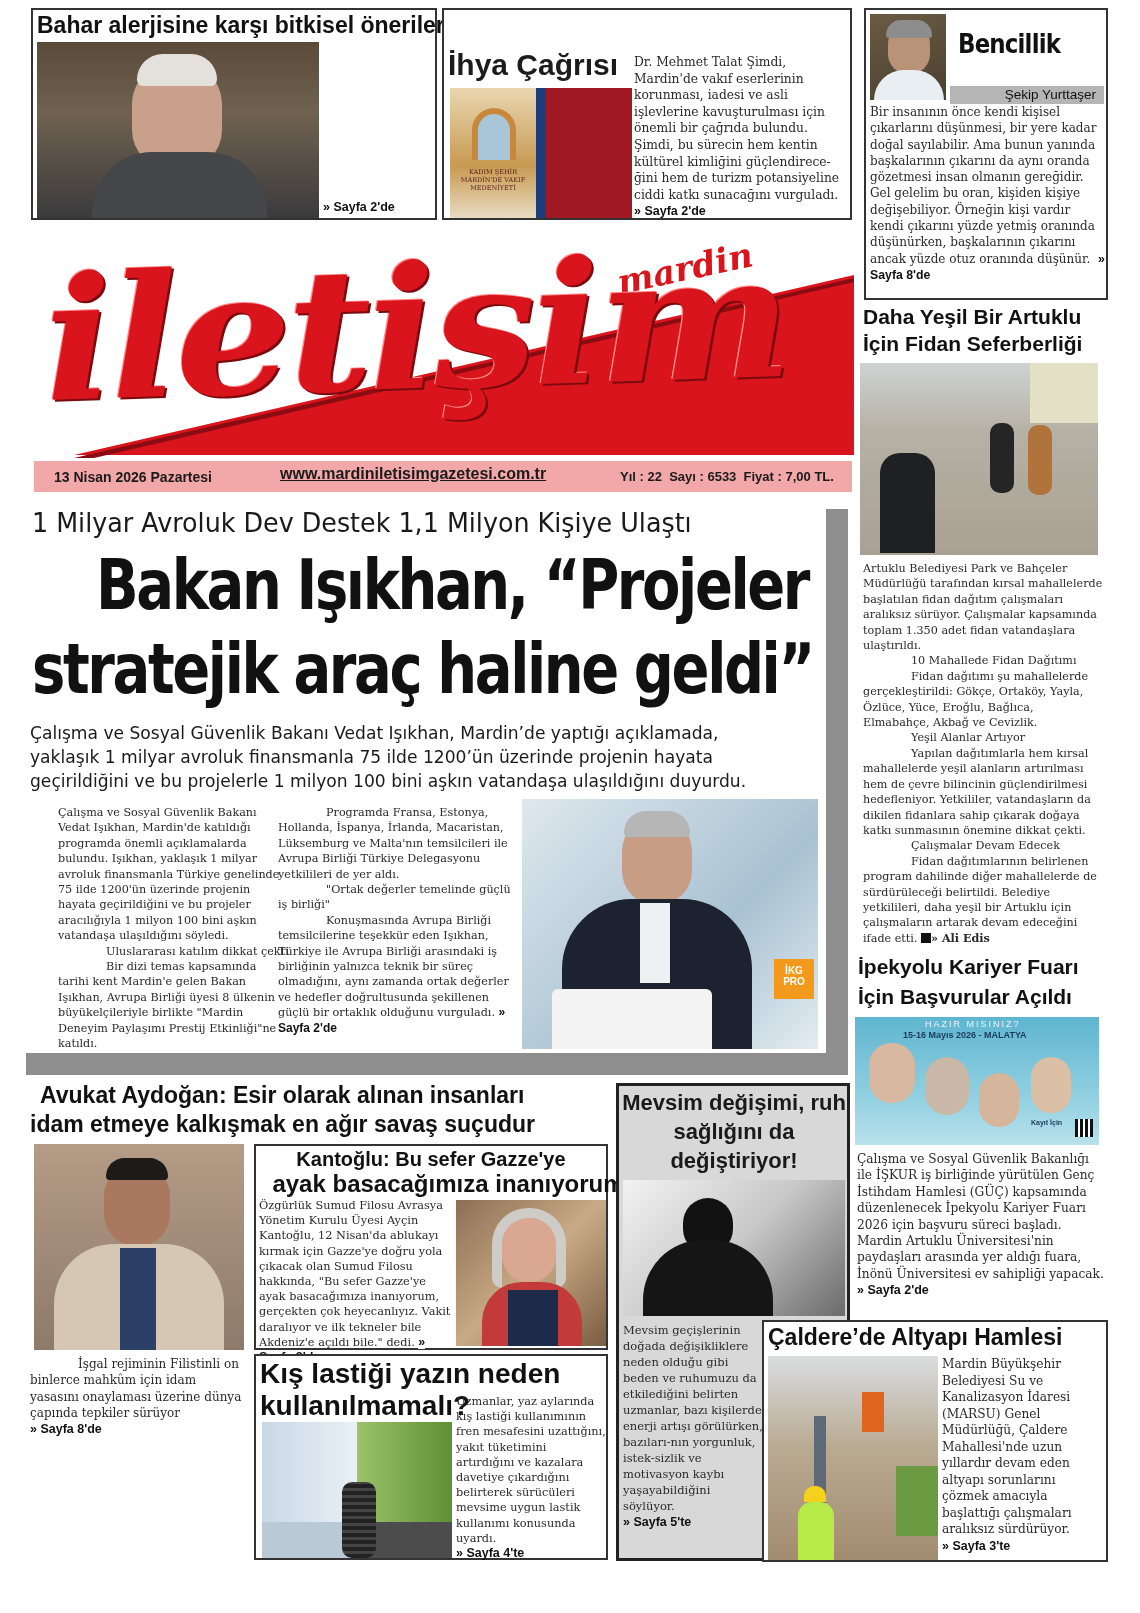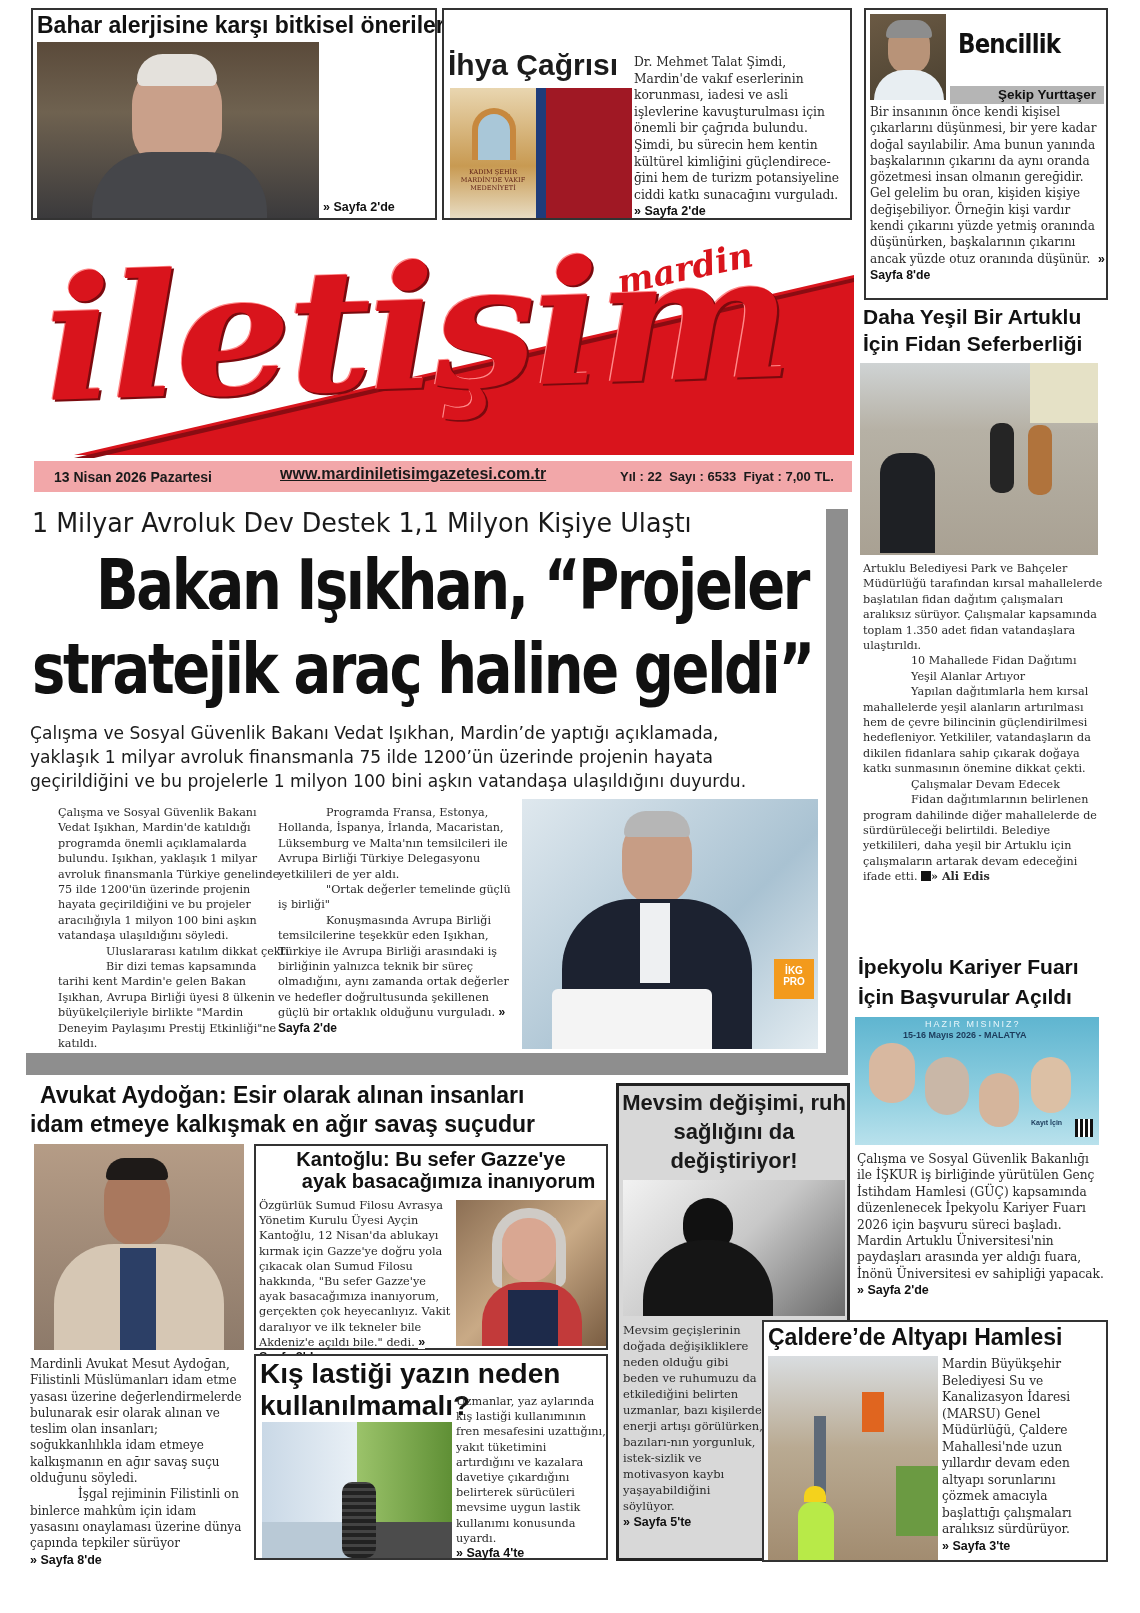--- a/index.html
+++ b/index.html
@@ -38,21 +38,21 @@
   <div class="ref abs" style="left:190px;top:194px;font-size:12.5px;">» Sayfa 2'de</div>
 </div>
 
 <div class="box" style="left:864px;top:8px;width:244px;height:292px;">
   <div class="ph" style="left:4px;top:4px;width:76px;height:86px;background:linear-gradient(160deg,#6b5a44,#4a4030);">
     <div class="abs" style="left:18px;top:10px;width:42px;height:50px;border-radius:20px;background:#b89378;"></div>
     <div class="abs" style="left:16px;top:6px;width:46px;height:18px;border-radius:20px 20px 4px 4px;background:#8d8d8d;"></div>
     <div class="abs" style="left:4px;top:56px;width:70px;height:32px;border-radius:30px 30px 0 0;background:#e8eef2;"></div>
   </div>
   <div class="abs" style="left:92px;top:18px;font-family:'DejaVu Sans',sans-serif;font-weight:bold;font-size:27px;letter-spacing:-1px;color:#111;transform:scaleX(.85);transform-origin:left;">Bencillik</div>
-  <div class="abs" style="left:84px;top:76px;width:154px;height:18px;background:#b5b5b5;font-family:'Liberation Sans',sans-serif;font-weight:bold;font-size:13.5px;text-align:right;padding-right:8px;line-height:18px;color:#111;">Şekip Yurttaşer</div>
+  <div class="abs" style="left:84px;top:76px;width:154px;height:18px;background:#b5b5b5;font-family:'Liberation Sans',sans-serif;font-weight:normal;font-size:13.5px;text-align:right;padding-right:8px;line-height:18px;color:#111;">Şekip Yurttaşer</div>
   <div class="body abs" style="left:4px;top:94px;width:236px;font-size:12px;line-height:16.3px;">
     <span>Bir insanının önce kendi kişisel çıkarlarını düşünmesi, bir yere kadar doğal sayılabilir. Ama bunun yanında başkalarının çıkarını da aynı oranda gözetmesi insan olmanın gereğidir. Gel gelelim bu oran, kişiden kişiye değişebiliyor. Örneğin kişi vardır kendi çıkarını yüzde yetmiş oranında düşünürken, başkalarının çıkarını ancak yüzde otuz oranında düşünür.</span>
     <span class="ref" style="font-size:12.3px;margin-left:4px;">» Sayfa 8'de</span>
   </div>
 </div>
 
 <div class="abs" style="left:34px;top:230px;width:820px;height:268px;">
   <svg class="abs" style="left:0;top:0;" width="820" height="230" viewBox="0 0 820 230">
     <polygon points="40,225 820,45 820,225" fill="#d9141c"></polygon>
     <polygon points="40,228 820,48 820,52 60,228" fill="#8a0c12"></polygon>
@@ -98,20 +98,21 @@
   <div class="hs abs" style="left:3px;top:27px;font-size:21px;white-space:nowrap;">İçin Fidan Seferberliği</div>
   <div class="ph" style="left:0;top:58px;width:238px;height:192px;background:linear-gradient(180deg,#cfd3d4 0%,#b6b1a5 35%,#a9a193 100%);">
     <div class="abs" style="left:170px;top:0;width:68px;height:60px;background:#e5e1c6;"></div>
     <div class="abs" style="left:20px;top:90px;width:55px;height:100px;background:#1e2024;border-radius:20px 20px 0 0;"></div>
     <div class="abs" style="left:130px;top:60px;width:24px;height:70px;background:#252525;border-radius:10px;"></div>
     <div class="abs" style="left:168px;top:62px;width:24px;height:70px;background:#b0733c;border-radius:10px;"></div>
   </div>
   <div class="body abs" style="left:3px;top:256px;width:240px;">
     <p>Artuklu Belediyesi Park ve Bahçeler Müdürlüğü tarafından kırsal mahallelerde başlatılan fidan dağıtım çalışmaları aralıksız sürüyor. Çalışmalar kapsamında toplam 1.350 adet fidan vatandaşlara ulaştırıldı.</p>
     <p class="ind">10 Mahallede Fidan Dağıtımı</p>
+    <p class="ind">Fidan dağıtımı şu mahallelerde gerçekleştirildi: Gökçe, Ortaköy, Yayla, Özlüce, Yüce, Eroğlu, Bağlıca, Elmabahçe, Akbağ ve Cevizlik.</p>
     <p class="ind">Yeşil Alanlar Artıyor</p>
     <p class="ind">Yapılan dağıtımlarla hem kırsal mahallelerde yeşil alanların artırılması hem de çevre bilincinin güçlendirilmesi hedefleniyor. Yetkililer, vatandaşların da dikilen fidanlara sahip çıkarak doğaya katkı sunmasının önemine dikkat çekti.</p>
     <p class="ind">Çalışmalar Devam Edecek</p>
     <p class="ind"><span>Fidan dağıtımlarının belirlenen program dahilinde diğer mahallelerde de sürdürüleceği belirtildi. Belediye yetkilileri, daha yeşil bir Artuklu için çalışmaların artarak devam edeceğini ifade etti.</span> <span style="display:inline-block;width:10px;height:10px;background:#111;vertical-align:-1px;"></span><b>» Ali Edis</b></p>
   </div>
 </div>
 
 <div class="abs" style="left:855px;top:955px;width:255px;height:365px;">
   <div class="hs abs" style="left:3px;top:0;font-size:21px;white-space:nowrap;">İpekyolu Kariyer Fuarı</div>
   <div class="hs abs" style="left:3px;top:30px;font-size:21px;white-space:nowrap;">İçin Başvurular Açıldı</div>
@@ -134,29 +135,28 @@
 <div class="abs" style="left:26px;top:1082px;width:590px;height:480px;">
   <div class="hs abs" style="left:14px;top:0;font-size:23px;white-space:nowrap;">Avukat Aydoğan: Esir olarak alınan insanları</div>
   <div class="hs abs" style="left:4px;top:29px;font-size:23px;white-space:nowrap;">idam etmeye kalkışmak en ağır savaş suçudur</div>
   <div class="ph" style="left:8px;top:62px;width:210px;height:206px;background:linear-gradient(180deg,#b59c86,#8d7a6a);">
     <div class="abs" style="left:70px;top:20px;width:66px;height:82px;border-radius:32px;background:#a9785e;"></div>
     <div class="abs" style="left:72px;top:14px;width:62px;height:22px;border-radius:30px 30px 6px 6px;background:#1e1a18;"></div>
     <div class="abs" style="left:20px;top:100px;width:170px;height:106px;border-radius:60px 60px 0 0;background:#d6c7b4;"></div>
     <div class="abs" style="left:86px;top:104px;width:36px;height:102px;background:#2c3f66;"></div>
   </div>
   <div class="body abs" style="left:4px;top:274px;width:216px;font-size:12px;line-height:16.3px;">
-    <p>Mardinli Avukat Mesut Aydoğan, Filistinli Müslümanları idam etme yasası üzerine değerlendirmelerde bulunarak esir olarak alınan ve teslim olan insanları; soğukkanlılıkla idam etmeye kalkışmanın en ağır savaş suçu olduğunu söyledi.</p>
     <p class="ind">İşgal rejiminin Filistinli on binlerce mahkûm için idam yasasını onaylaması üzerine dünya çapında tepkiler sürüyor</p>
     <p class="ref" style="font-size:12.5px;">» Sayfa 8'de</p>
   </div>
 </div>
 
 <div class="box" style="left:254px;top:1144px;width:354px;height:206px;">
   <div class="hs abs" style="left:0;top:2px;width:350px;text-align:center;font-size:20px;white-space:nowrap;">Kantoğlu: Bu sefer Gazze'ye</div>
-  <div class="hs abs" style="left:0;top:24px;width:385px;text-align:center;font-size:20px;white-space:nowrap;">ayak basacağımıza inanıyorum</div>
+  <div class="hs abs" style="left:0;top:24px;width:385px;text-align:center;font-size:24px;white-space:nowrap;">ayak basacağımıza inanıyorum</div>
   <div class="body abs" style="left:3px;top:52px;width:196px;font-size:11.3px;line-height:15.2px;">
     <span>Özgürlük Sumud Filosu Avrasya Yönetim Kurulu Üyesi Ayçin Kantoğlu, 12 Nisan'da ablukayı kırmak için Gazze'ye doğru yola çıkacak olan Sumud Filosu hakkında, "Bu sefer Gazze'ye ayak basacağımıza inanıyorum, gerçekten çok heyecanlıyız. Vakit daralıyor ve ilk tekneler bile Akdeniz'e açıldı bile." dedi.</span>
     <span class="ref" style="font-size:12.5px;background:#fff;">» Sayfa 8'de</span>
   </div>
   <div class="ph" style="left:200px;top:54px;width:150px;height:146px;background:linear-gradient(135deg,#8c6f54,#c9aa86 50%,#7a5d42);">
     <div class="abs" style="left:46px;top:16px;width:54px;height:66px;border-radius:26px;background:#d9a792;"></div>
     <div class="abs" style="left:36px;top:8px;width:74px;height:80px;border-radius:36px 36px 10px 10px;border:10px solid #cfcbc6;border-bottom:none;"></div>
     <div class="abs" style="left:26px;top:82px;width:100px;height:64px;border-radius:40px 40px 0 0;background:#c23a3a;"></div>
     <div class="abs" style="left:52px;top:90px;width:50px;height:56px;background:#1d2a4a;"></div>
   </div>

